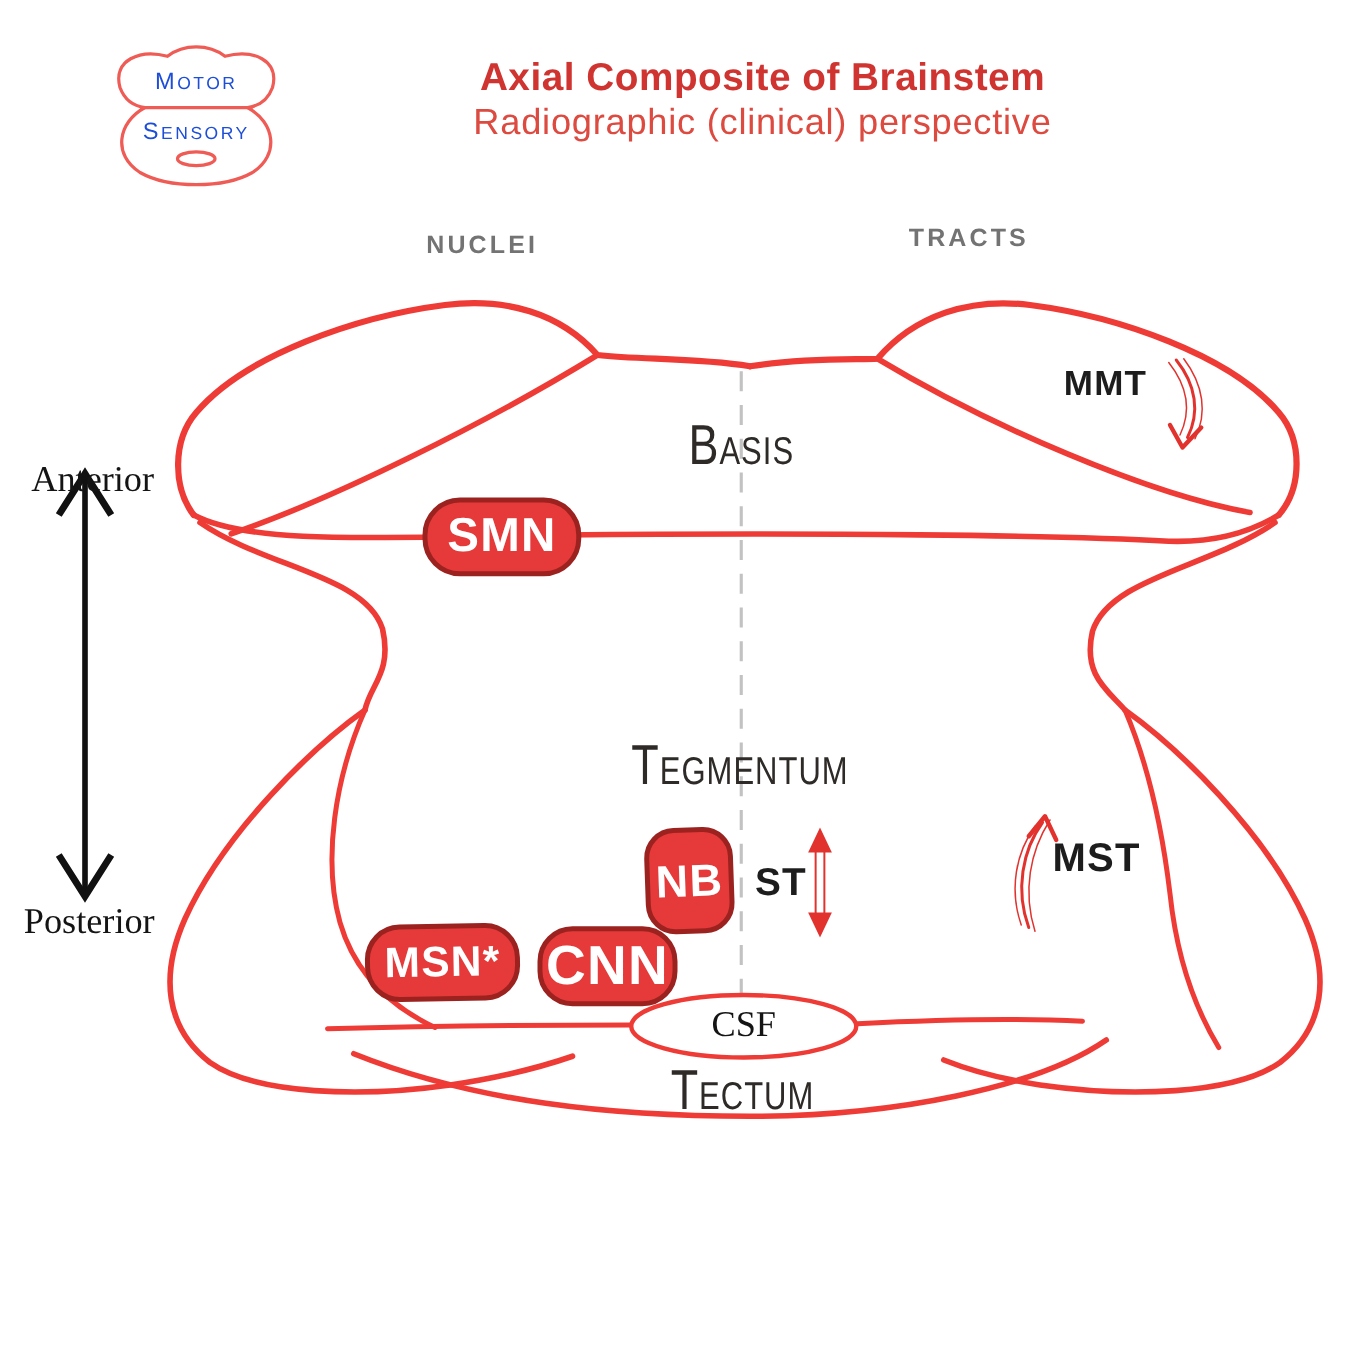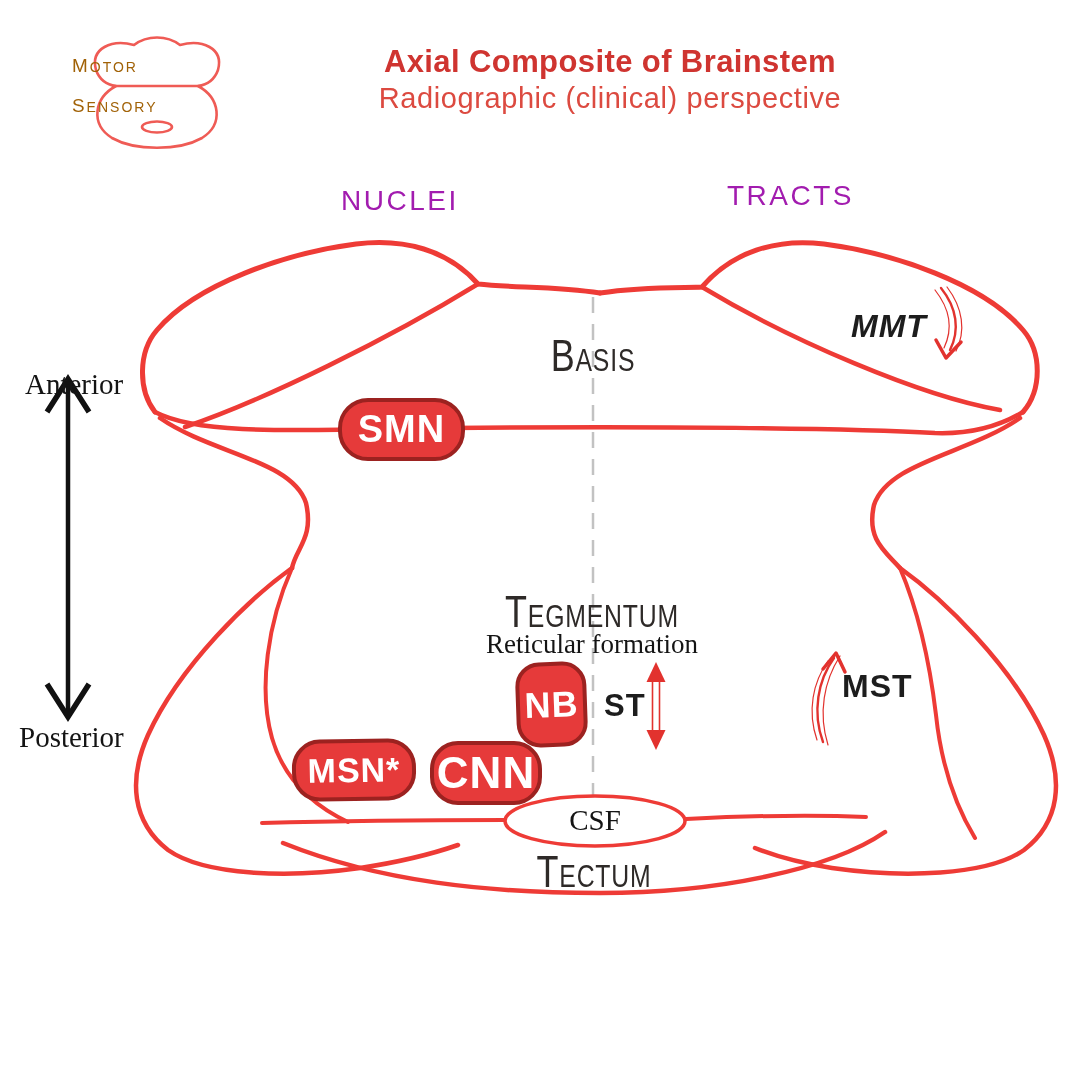--- a/index.html
+++ b/index.html
@@ -8,41 +8,41 @@
   svg.lines{position:absolute;left:0;top:0;z-index:1;}
   .lbl{position:absolute;z-index:2;white-space:nowrap;}
 
   
   .title{left:200px;top:44px;width:820px;text-align:center;font-size:31px;font-weight:700;
          letter-spacing:.4px;color:#cf3430;}
   .subtitle{left:200px;top:82px;width:820px;text-align:center;font-size:29px;font-weight:300;
          letter-spacing:.6px;color:#dc4a40;}
 
   
-  .colhead{font-size:28px;letter-spacing:2.5px;color:#a21caf;font-weight:400;}
+  .colhead{font-size:20px;letter-spacing:2.5px;color:#737373;font-weight:700;}
 
   
   .serif{font-family:"Liberation Serif",serif;color:#141414;}
 
   
   .handcaps{font-family:"Liberation Sans",sans-serif;text-transform:uppercase;color:#2e2a28;
             font-weight:500;letter-spacing:1px;transform-origin:center top;}
   .handcaps::first-letter{font-size:1.45em;}
 
   
   .tract{font-weight:700;color:#1d1d1d;letter-spacing:1px;}
 
   
   .blob{position:absolute;z-index:3;background:#e63a3a;border:4.5px solid #9c2220;
         border-radius:30px;display:flex;align-items:center;justify-content:center;
         color:#ffffff;font-weight:700;letter-spacing:1px;box-sizing:border-box;}
 
   
   .mini{position:absolute;left:72px;top:28px;width:170px;height:125px;z-index:2;}
-  .mini .mlabel{position:absolute;width:100%;color:#a16207;
+  .mini .mlabel{position:absolute;width:100%;text-align:center;color:#1d4ed8;
         font-size:14px;letter-spacing:2px;text-transform:uppercase;}
   .mini .mlabel::first-letter{font-size:1.35em;}
 </style>
 </head>
 <body>
 
 <div class="stage">
 
   <svg class="lines" width="1080" height="1080" viewBox="0 0 1080 1080">
 
@@ -128,34 +128,33 @@
   <div class="lbl title">Axial Composite of Brainstem</div>
 
   <div class="lbl colhead" style="left:341px;top:185px;">NUCLEI</div>
   <div class="lbl colhead" style="left:727px;top:180px;">TRACTS</div>
 
   <div class="lbl serif" style="left:25px;top:341px;font-size:29px;margin-top:27px;">Anterior</div>
   <div class="lbl serif" style="left:19px;top:721px;font-size:29px;">Posterior</div>
 
   <div class="lbl handcaps" style="left:593px;top:330px;font-size:31px;transform:translateX(-50%) scaleX(.8);">Basis</div>
   <div class="lbl handcaps" style="left:592px;top:586px;font-size:31px;transform:translateX(-50%) scaleX(.8);">Tegmentum</div>
-  <div class="lbl serif" style="left:592px;top:629px;font-size:27px;transform:translateX(-50%);">Reticular formation</div>
   <div class="lbl serif" style="left:595px;top:804px;font-size:29px;transform:translateX(-50%);z-index:3;">CSF</div>
   <div class="lbl handcaps" style="left:594px;top:846px;font-size:31px;transform:translateX(-50%) scaleX(.8);z-index:3;">Tectum</div>
 
   <div class="blob" style="left:338px;top:398px;width:127px;height:63px;font-size:38px;">
     <span>SMN</span>
   </div>
   <div class="blob" style="left:516px;top:662px;width:71px;height:85px;font-size:36px;border-radius:24px;transform:rotate(-2deg);">
     <span>NB</span>
   </div>
   <div class="blob" style="left:292px;top:739px;width:124px;height:62px;font-size:34px;border-radius:28px;transform:rotate(-1deg);">
     <span>MSN*</span>
   </div>
   <div class="blob" style="left:430px;top:741px;width:112px;height:64px;font-size:44px;border-radius:28px;">
     <span>CNN</span>
   </div>
 
-  <div class="lbl tract" style="left:851px;top:308px;font-size:32px;font-style:italic;">MMT</div>
+  <div class="lbl tract" style="left:851px;top:291px;font-size:28px;">MMT</div>
   <div class="lbl tract" style="left:842px;top:668px;font-size:32px;">MST</div>
   <div class="lbl tract" style="left:604px;top:688px;font-size:31px;">ST</div>
 
 </div>
 
 </body></html>

